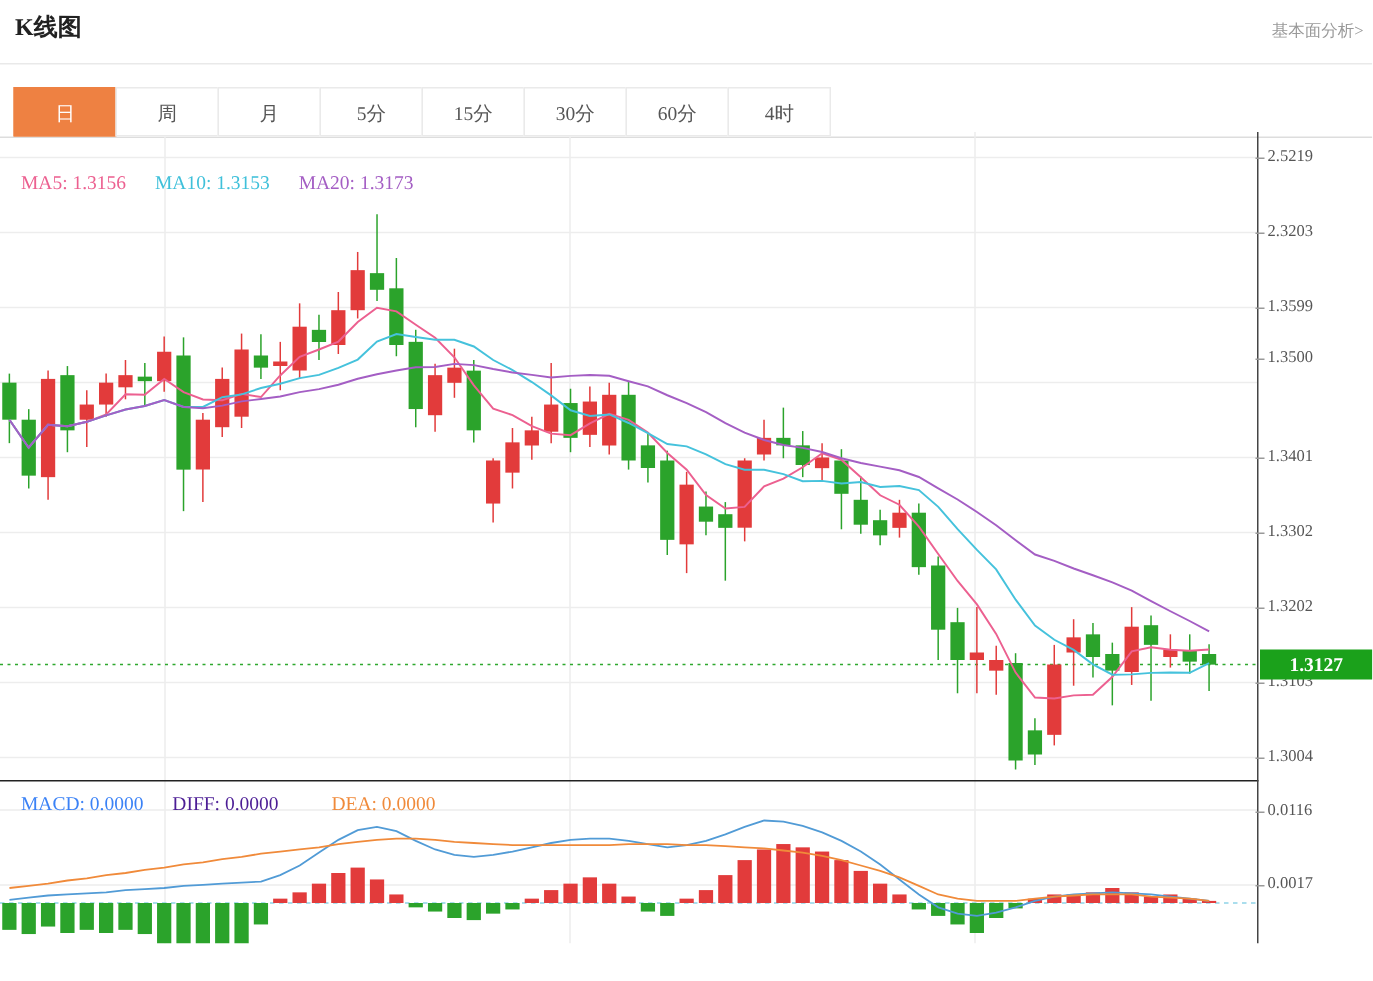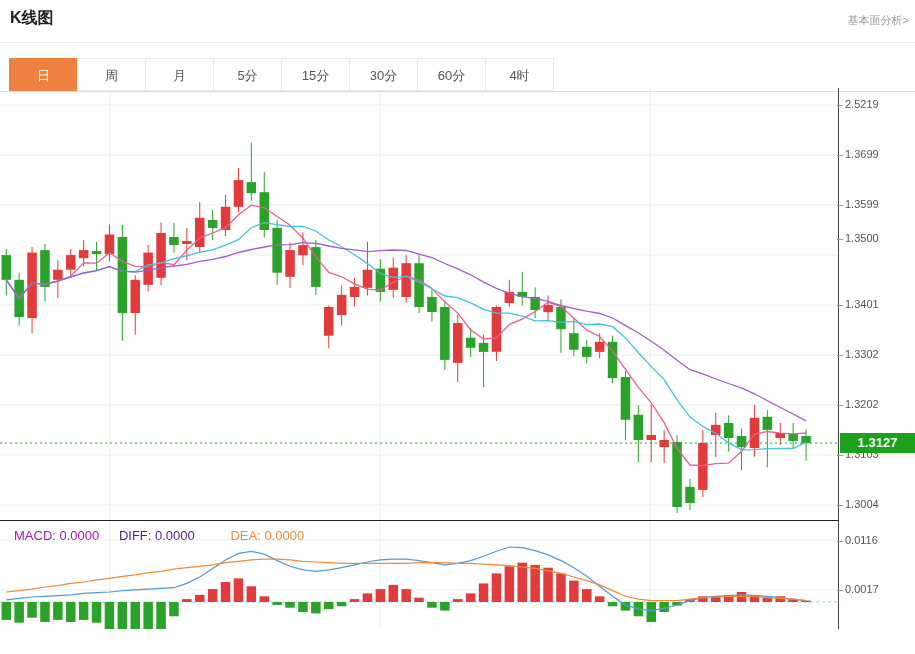--- a/index.html
+++ b/index.html
@@ -1,34 +1,34 @@
 <!DOCTYPE html>
 <html><head>
 <meta charset="utf-8">
 <style>
   html,body{margin:0;padding:0;background:#fff;}
   .app{position:relative;width:915px;height:629px;background:#fff;overflow:hidden;
-       font-family:Liberation Sans, sans-serif;}
+       font-family:Liberation Serif, serif;}
   .page-title{position:absolute;left:10px;top:8px;font-size:16px;font-weight:bold;color:#222;}
   .fund-link{position:absolute;right:6px;top:13px;font-size:11px;color:#999;cursor:pointer;}
   .title-divider{position:absolute;left:0;top:42px;width:915px;height:1px;background:#e9e9e9;}
   .tabs{position:absolute;left:10px;top:58px;display:flex;z-index:3;}
   .tab{width:69px;height:33px;line-height:33px;text-align:center;font-size:13px;color:#555;
        background:#fff;border:1px solid #eaeaea;margin-left:-1px;cursor:pointer;box-sizing:border-box;}
   .tab.active{background:#ee8142;color:#fff;border-color:#ee8142;}
   .tabs-underline{position:absolute;left:0;top:91px;width:915px;height:1px;background:#ddd;}
   .chart-svg{position:absolute;left:0;top:88px;z-index:1;}
   .pane-sep{position:absolute;left:0;top:520px;width:839px;height:1px;background:#222;z-index:2;}
   .bottom-line{position:absolute;left:0;top:650px;width:839px;height:2px;background:#222;z-index:2;}
   .v-axis{position:absolute;left:838px;top:88px;width:1px;height:564px;background:#444;z-index:2;}
   .legend-row{position:absolute;left:14px;font-size:13px;z-index:4;white-space:nowrap;}
   .legend-row .grp{margin-right:16px;}
   .lbl{color:#444;} .val-open{color:#e23b3b;} .val-g{color:#28a128;}
   .ma5{color:#ec6090;} .ma10{color:#3fc0da;} .ma20{color:#a45ec4;}
-  .mval{color:#a21caf;} .dval{color:#4c1d95;} .deval{color:#f08a3a;margin-left:16px;}
+  .mval{color:#3b82f6;} .dval{color:#4c1d95;} .deval{color:#f08a3a;margin-left:16px;}
   .ax{position:absolute;left:845px;width:62px;font-size:11px;color:#555;z-index:3;}
   .ax::before{content:"";position:absolute;left:-8px;top:7px;width:6px;height:1px;background:#999;}
   .price-badge{position:absolute;left:840px;top:433px;width:75px;height:20px;background:#1ba11b;
        color:#fff;font-size:13px;font-weight:bold;text-align:center;line-height:20px;z-index:5;}
 </style>
 </head>
 <body>
 
 <div class="app">
   <div class="page-title">K线图</div>
@@ -254,29 +254,34 @@
       <rect x="736.8000000000001" y="504.0" width="9.5" height="10.0" fill="#e23b3b"></rect>
       <rect x="749.7" y="506.9" width="9.5" height="7.1" fill="#e23b3b"></rect>
       <rect x="762.6" y="509.7" width="9.5" height="4.3" fill="#e23b3b"></rect>
       <rect x="775.5" y="508.3" width="9.5" height="5.7" fill="#e23b3b"></rect>
       <rect x="788.4" y="511.1" width="9.5" height="2.9" fill="#e23b3b"></rect>
       <rect x="801.3000000000001" y="512.6" width="9.5" height="1.4" fill="#e23b3b"></rect>
       <polyline points="6.3,511.9 19.1,510.4 32.0,509.0 45.0,508.3 57.9,507.6 70.8,506.9 83.7,505.4 96.5,504.7 109.5,504.0 122.4,502.6 135.3,501.9 148.2,501.1 161.1,500.4 174.0,499.7 186.8,495.4 199.8,489.0 212.7,480.4 225.6,471.9 238.5,465.4 251.3,463.3 264.3,466.1 277.2,472.6 290.1,478.3 302.9,481.9 315.9,483.3 328.8,481.9 341.7,479.7 354.6,476.9 367.4,474.0 380.4,471.9 393.3,471.1 406.2,471.1 419.1,472.6 431.9,474.7 444.9,476.9 457.8,475.4 470.7,472.6 483.6,468.3 496.4,463.3 509.4,459.0 522.3,459.7 535.1,462.6 548.1,466.9 561.0,472.6 573.9,479.7 586.8,488.3 599.6,498.3 612.6,508.3 625.5,516.9 638.4,521.1 651.3,522.6 664.1,520.4 677.1,516.9 690.0,512.6 702.9,509.7 715.8,508.3 728.6,507.6 741.6,506.9 754.5,507.6 767.4,508.3 780.3,509.7 793.1,511.1 806.1,512.6" fill="none" stroke="#519bd6" stroke-width="1.2"></polyline>
       <polyline points="6.3,504.0 19.1,502.6 32.0,501.1 45.0,499.0 57.9,497.6 70.8,495.4 83.7,494.0 96.5,491.9 109.5,490.4 122.4,488.3 135.3,486.9 148.2,484.7 161.1,483.3 174.0,481.1 186.8,479.7 199.8,478.3 212.7,476.9 225.6,474.7 238.5,473.3 251.3,471.9 264.3,471.1 277.2,471.1 290.1,471.9 302.9,473.3 315.9,474.0 328.8,474.7 341.7,475.4 354.6,475.4 367.4,475.4 380.4,475.4 393.3,475.4 406.2,475.4 419.1,474.7 431.9,474.7 444.9,474.7 457.8,475.4 470.7,475.4 483.6,476.1 496.4,476.9 509.4,477.6 522.3,479.0 535.1,480.4 548.1,482.6 561.0,485.4 573.9,489.0 586.8,492.6 599.6,496.9 612.6,502.6 625.5,508.3 638.4,511.1 651.3,512.6 664.1,512.6 677.1,512.6 690.0,511.1 702.9,509.7 715.8,509.0 728.6,508.3 741.6,508.3 754.5,508.3 767.4,509.7 780.3,510.4 793.1,511.1 806.1,512.6" fill="none" stroke="#f08a3a" stroke-width="1.2"></polyline>
     </svg>
 
+  <div class="legend-row" style="top:114px">
+    <span class="grp ma5"><span>MA5:</span> <span>1.3156</span></span>
+    <span class="grp ma10"><span>MA10:</span> <span>1.3153</span></span>
+    <span class="grp ma20"><span>MA20:</span> <span>1.3173</span></span>
+  </div>
   <div class="legend-row" style="top:528px">
     <span class="grp mval"><span>MACD:</span> <span>0.0000</span></span>
     <span class="grp dval"><span>DIFF:</span> <span>0.0000</span></span>
     <span class="grp deval"><span>DEA:</span> <span>0.0000</span></span>
   </div>
 
   <div id="axis-labels">
       <span class="ax" style="top:98px">2.5219</span>
-      <span class="ax" style="top:148px">1.3699</span>
+      <span class="ax" style="top:148px">2.3203</span>
       <span class="ax" style="top:198px">1.3599</span>
       <span class="ax" style="top:232px">1.3500</span>
       <span class="ax" style="top:298px">1.3401</span>
       <span class="ax" style="top:348px">1.3302</span>
       <span class="ax" style="top:398px">1.3202</span>
       <span class="ax" style="top:448px">1.3103</span>
       <span class="ax" style="top:498px">1.3004</span>
       <span class="ax" style="top:534px">0.0116</span>
       <span class="ax" style="top:583px">0.0017</span>
       <span class="ax" style="top:633px">-0.0053</span>

